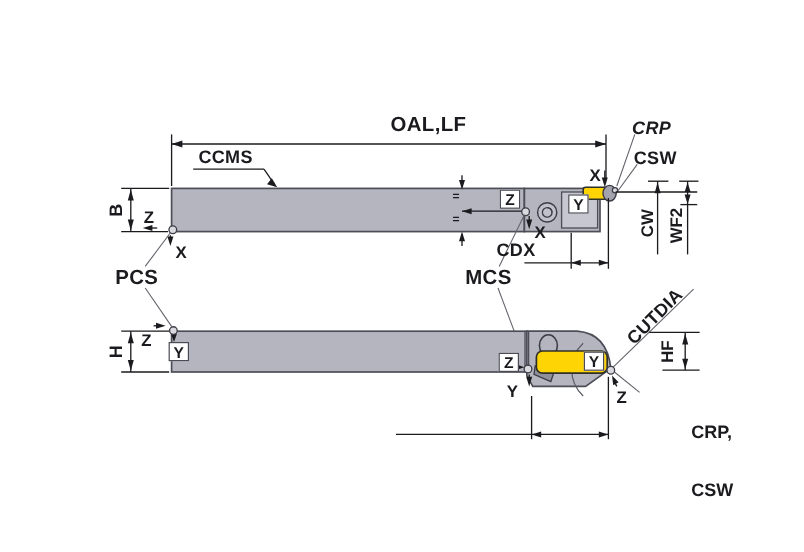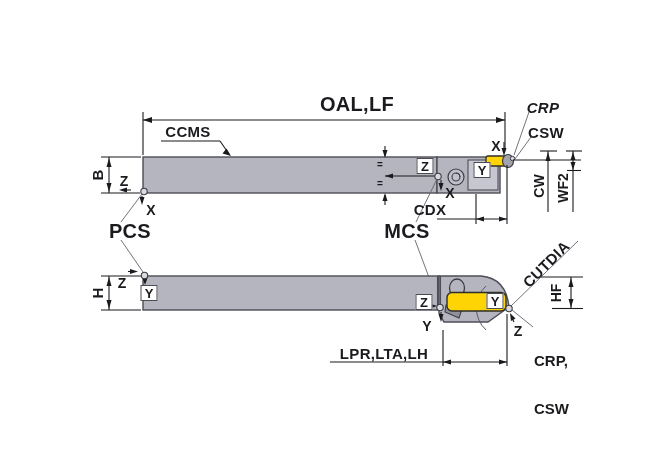--- a/index.html
+++ b/index.html
@@ -6,30 +6,30 @@
   #stage{
     position:relative;width:670px;height:460px;background:#ffffff;overflow:hidden;
     font-family:"Liberation Sans","DejaVu Sans",sans-serif;
   }
   #linework{position:absolute;left:0;top:0;}
   .lbl{
     position:absolute;color:#1b1b1f;font-weight:bold;white-space:pre;
     transform:translate(-50%,-50%);line-height:1;
   }
   .dim{font-size:15px;letter-spacing:.3px;}
-  .big{font-size:20px;}
+  .big{font-size:17px;}
   .axis{font-size:14px;}
   .eq{font-size:10px;}
   .rot90{transform:translate(-50%,-50%) rotate(-90deg);}
   .rot45{transform:translate(-50%,-50%) rotate(-45deg);}
   .boxed{
     font-size:13px;background:#ffffff;border:1px solid #4b4b55;
     width:15px;height:14px;display:flex;align-items:center;justify-content:center;
   }
-  .twolines{transform:none;line-height:16px;font-size:15px;text-align:left;}
+  .twolines{transform:none;line-height:16px;font-size:15px;text-align:left;margin-left:42px;}
 </style>
 </head>
 <body>
 
 <div id="stage">
 
   <svg id="linework" width="670" height="460" viewBox="0 0 670 460">
 
     <g>
 
@@ -215,31 +215,30 @@
   <div class="lbl dim" style="left:430px;top:209px;">CDX</div>
   <div class="lbl axis" style="left:124px;top:181px;">Z</div>
   <div class="lbl axis" style="left:151px;top:210px;">X</div>
   <div class="lbl boxed" style="left:425px;top:166px;">Z</div>
   <div class="lbl axis" style="left:450px;top:193px;">X</div>
   <div class="lbl axis" style="left:496px;top:146px;">X</div>
   <div class="lbl boxed" style="left:482px;top:170px;">Y</div>
   <div class="lbl eq" style="left:380px;top:165px;">=</div>
   <div class="lbl eq" style="left:380px;top:184px;">=</div>
 
-  <div class="lbl dim big" style="left:114px;top:231px;margin-left:16px;">PCS</div>
+  <div class="lbl dim big" style="left:114px;top:231px;">PCS</div>
   <div class="lbl dim big" style="left:407px;top:231px;">MCS</div>
 
   <div class="lbl dim rot90" style="left:97px;top:293px;">H</div>
   <div class="lbl axis" style="left:122px;top:283px;">Z</div>
   <div class="lbl boxed" style="left:149px;top:293px;">Y</div>
   <div class="lbl boxed" style="left:424px;top:302px;">Z</div>
   <div class="lbl axis" style="left:427px;top:326px;">Y</div>
   <div class="lbl boxed" style="left:495px;top:301px;">Y</div>
   <div class="lbl axis" style="left:518px;top:331px;">Z</div>
   <div class="lbl dim rot45" style="left:546px;top:264px;">CUTDIA</div>
   <div class="lbl axis rot90" style="left:556px;top:293px;">HF</div>
-  <div class="lbl dim" style="left:384px;top:353px;">LPR,LTA,LH</div>
   <div class="lbl twolines" style="left:534px;top:321px;">
     <span style="display:block;">CRP,</span>
     <span style="display:block;">CSW</span>
   </div>
 
 </div>
 
 </body></html>

